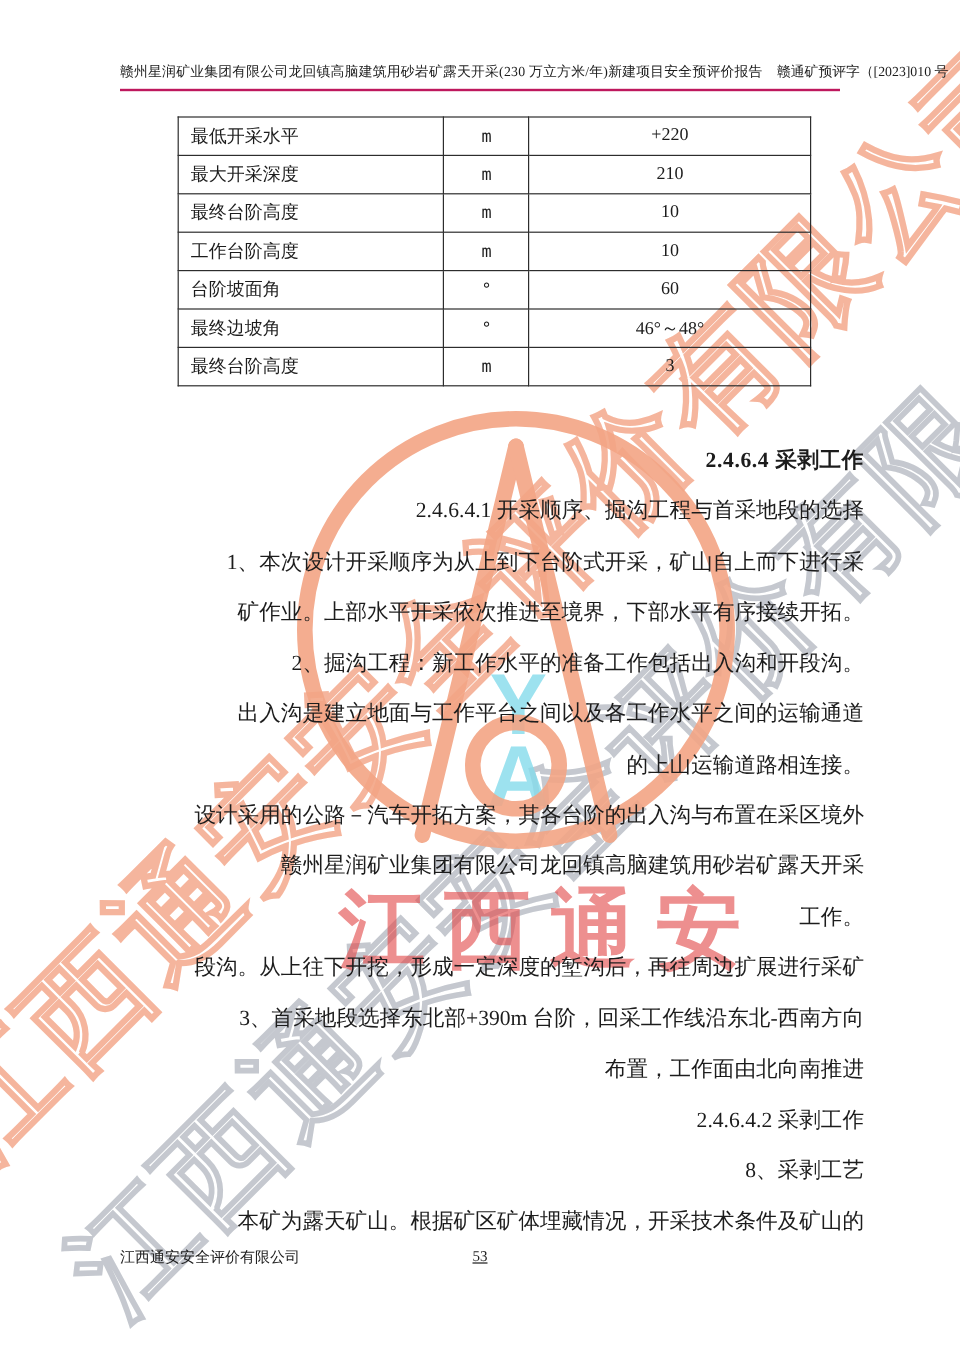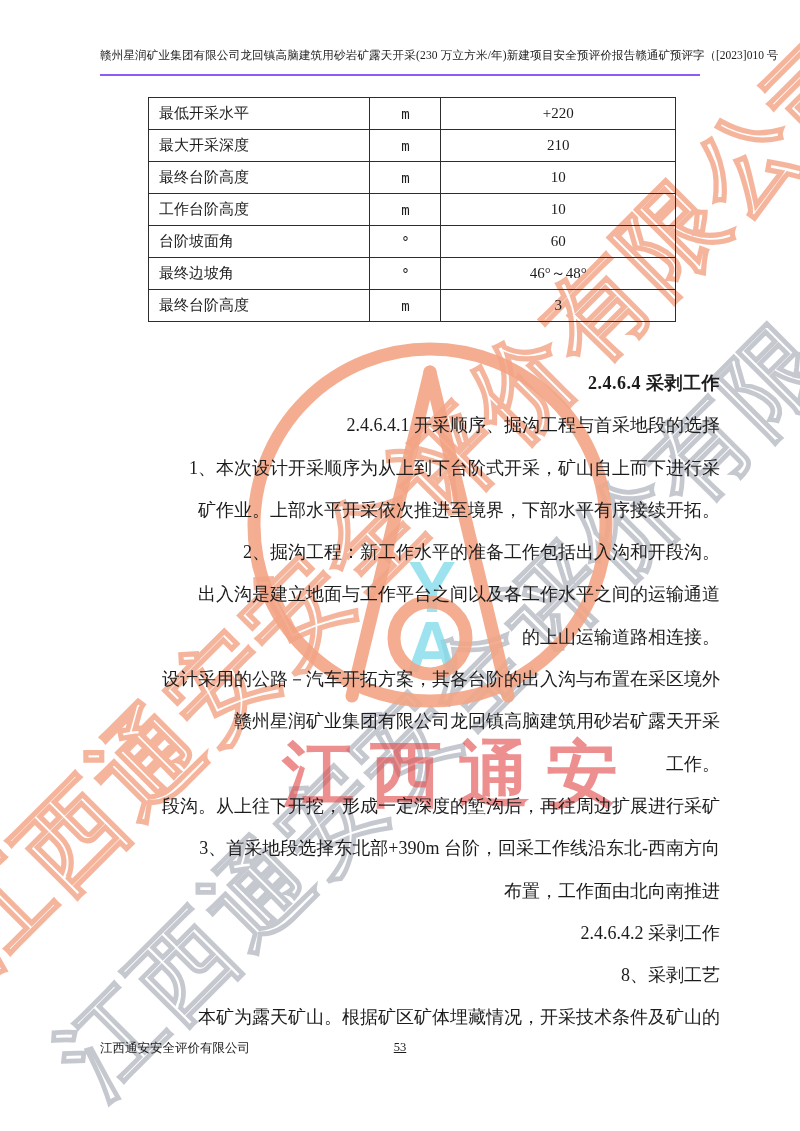--- a/index.html
+++ b/index.html
@@ -7,26 +7,26 @@
     position:relative; width:800px; height:1131px; margin:0 auto;
     background:#ffffff; overflow:hidden;
     font-family:"Liberation Serif","DejaVu Serif",serif; color:#1c1c1c;
   }
   
   .watermark { position:absolute; inset:0; z-index:0; pointer-events:none; }
   
   .content { position:absolute; inset:0; z-index:1; }
   .header {
     position:absolute; top:48px; left:100px; width:600px; height:22px;
-    display:flex; justify-content:space-between; align-items:flex-start;
-    border-bottom:2px solid #8b5cf6; padding-bottom:4px;
+    display:flex; justify-content:space-between; align-items:center;
+    border-bottom:2px solid #be185d; padding-bottom:4px;
     font-size:11.5px; white-space:nowrap;
   }
   .header .h-left { letter-spacing:0.2px; }
-  .header .h-right { margin-left:0; }
+  .header .h-right { margin-left:12px; }
   table.spec {
     position:absolute; top:97px; left:148px; width:528px;
     border-collapse:collapse; font-size:15px;
   }
   table.spec td {
     border:1.6px solid #2d2d2d; height:31px; padding:0;
     text-align:center; vertical-align:middle;
   }
   table.spec td.param { text-align:left; padding-left:10px; width:42%; }
   table.spec td.unit  { width:13.5%; font-family:"DejaVu Sans Mono",monospace; font-size:14px; }

